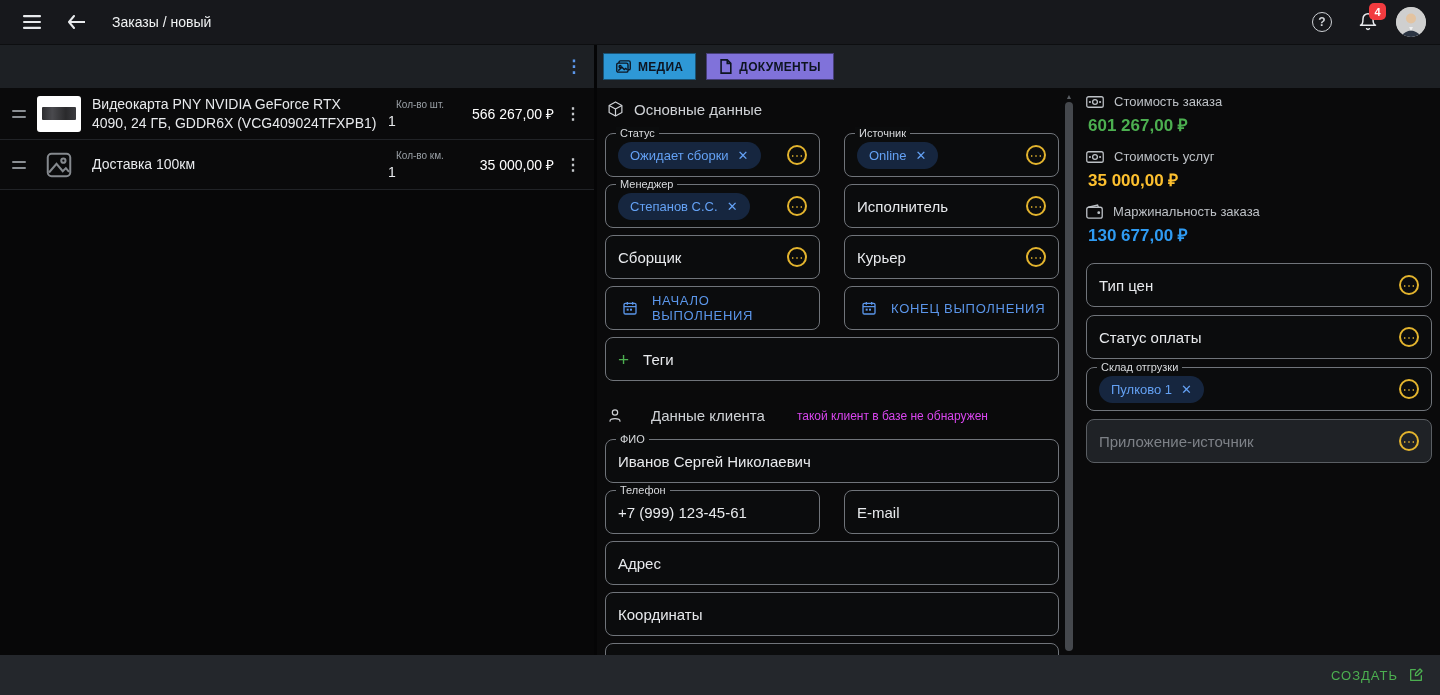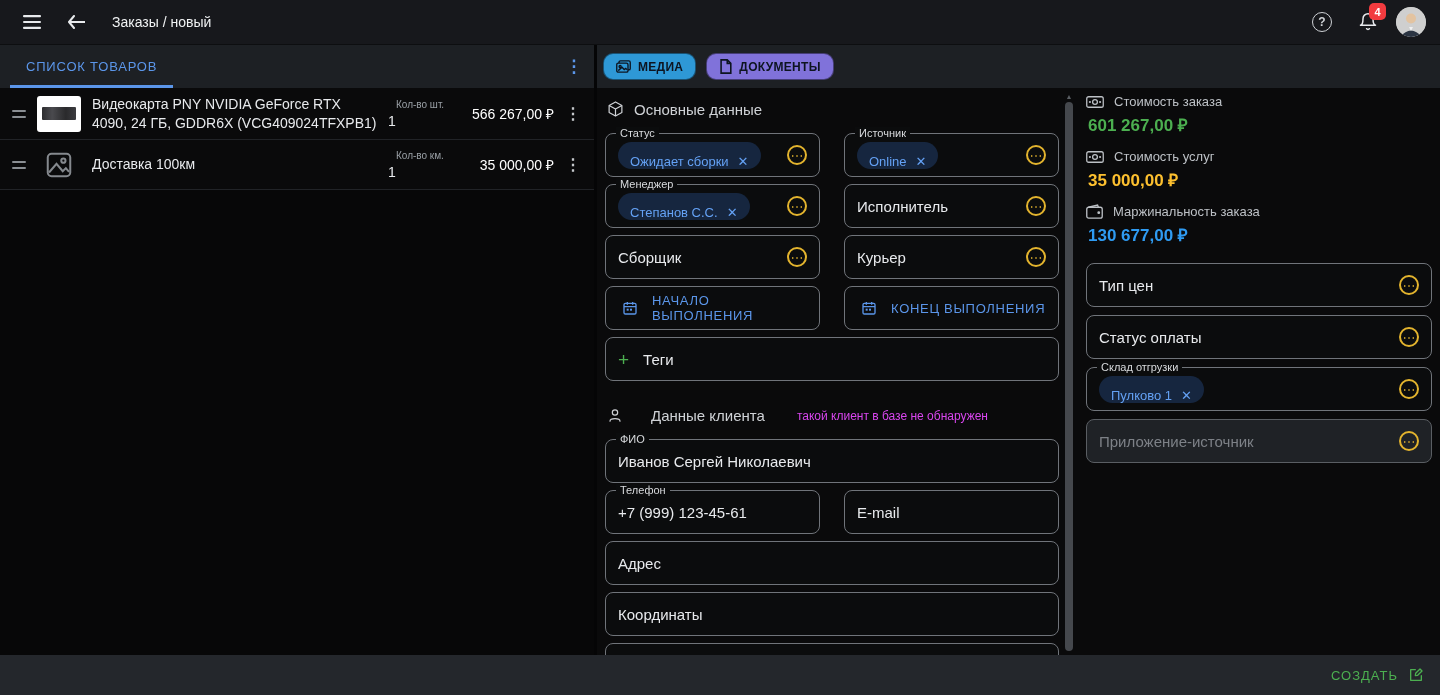--- a/index.html
+++ b/index.html
@@ -27,21 +27,21 @@
   
   .subheader { height:44px; background:#1d2024; display:flex; flex:0 0 auto; border-top:1px solid #0d0e10; }
   .sh-left { width:597px; display:flex; align-items:stretch; padding-left:10px; border-right:3px solid #050506; }
   .tab { position:relative; display:flex; align-items:center; padding:0 16px; color:#5b96ea;
          font-size:13px; letter-spacing:0.8px; font-weight:500; cursor:pointer; }
   .tab::after { content:""; position:absolute; left:0; right:0; bottom:0; height:3px; background:#5b96ea; }
   .sh-kebab { margin-left:auto; margin-right:4px; width:32px; display:flex; align-items:center;
               justify-content:center; color:#5b96ea; font-size:17px; font-weight:bold; cursor:pointer; }
   .sh-mid { width:483px; display:flex; align-items:center; gap:10px; padding-left:6px; }
   .pillbtn { height:27px; display:inline-flex; align-items:center; gap:7px; padding:0 12px;
-             border-radius:10px; border:1px solid rgba(0,0,0,.45); font-size:12px; font-weight:bold;
+             border-radius:0; border:1px solid rgba(0,0,0,.45); font-size:12px; font-weight:bold;
              letter-spacing:0.3px; color:#0d1420; cursor:pointer; }
   .pill-media { background:#2e98d6; }
   .pill-docs { background:#8072da; }
 
   
   .main { flex:1; display:flex; min-height:0; }
   .left-panel { width:597px; background:#070708; border-right:3px solid #050506; }
   .item { display:flex; align-items:center; height:52px; padding:0 6px 0 8px;
           border-bottom:1px solid #212327; background:#0a0a0b; }
   .handle { width:22px; color:#8a8e93; display:flex; justify-content:center; cursor:grab; }
@@ -63,21 +63,21 @@
   .sec-head .notice { font-size:12px; color:#d946ef; margin-left:4px; }
   .row2 { display:grid; grid-template-columns:1fr 1fr; gap:24px; margin-bottom:7px; }
   .row1 { margin-bottom:7px; }
   .field { position:relative; height:44px; border:1px solid #70747a; border-radius:8px;
            background:#0b0c0d; display:flex; align-items:center; padding:0 12px; cursor:text; }
   .flabel { position:absolute; top:-7px; left:10px; font-size:11px; color:#d8dadd;
             background:#0b0c0d; padding:0 4px; line-height:13px; }
   .fvalue { font-size:15px; color:#e8eaed; }
   .field.disabled { background:#1f2226; border-color:#5a5e63; }
   .field.disabled .fvalue { color:#7d8187; }
-  .chip { display:inline-flex; align-items:flex-end; gap:9px; height:27px; padding:0 12px;
+  .chip { display:inline-flex; align-items:center; gap:9px; height:27px; padding:0 12px;
           background:#16263f; border-radius:14px; color:#64a1f4; font-size:13px; cursor:default; }
   .chip .x { font-size:13px; cursor:pointer; }
   .ell { margin-left:auto; width:20px; height:20px; border:2px solid #e3b42e; border-radius:50%;
          color:#e3b42e; display:flex; align-items:center; justify-content:center;
          font-size:13px; line-height:1; cursor:pointer; flex:0 0 auto; }
   .datebtn { gap:14px; padding-left:16px; cursor:pointer; }
   .datebtn .dtext { color:#5b96ea; font-size:13px; font-weight:500; letter-spacing:0.7px; }
   .tagsfield { gap:14px; cursor:pointer; }
   .plus { color:#4caf50; font-size:19px; line-height:1; }
   .client-head { margin-top:26px;gap:28px; }
@@ -155,21 +155,20 @@
             <circle cx="15" cy="11.5" r="5" fill="#e3c3a0"></circle>
             <path d="M4 30 Q15 17 26 30 Z" fill="#2b3442"></path>
             <path d="M13 20 L15 24 L17 20 Z" fill="#f0f0f0"></path>
           </svg>
       </div>
     </div>
   </header>
 
   <div class="subheader">
     <div class="sh-left">
-      <div class="tab">СПИСОК ТОВАРОВ</div>
       <div class="sh-kebab">⋮</div>
     </div>
     <div class="sh-mid">
       <button class="pillbtn pill-media">
         <span>
           <svg width="15" height="13" viewBox="0 0 20 17" fill="none" stroke="#0d1420" stroke-width="1.8">
               <rect x="4" y="1" width="15" height="12" rx="2"></rect>
               <rect x="1" y="4" width="15" height="12" rx="2" fill="#2e98d6"></rect>
               <circle cx="5.5" cy="8.5" r="1.4"></circle>
               <path d="M3 14 L8 9.5 L11 12.5 L13 11 L15 13"></path>

